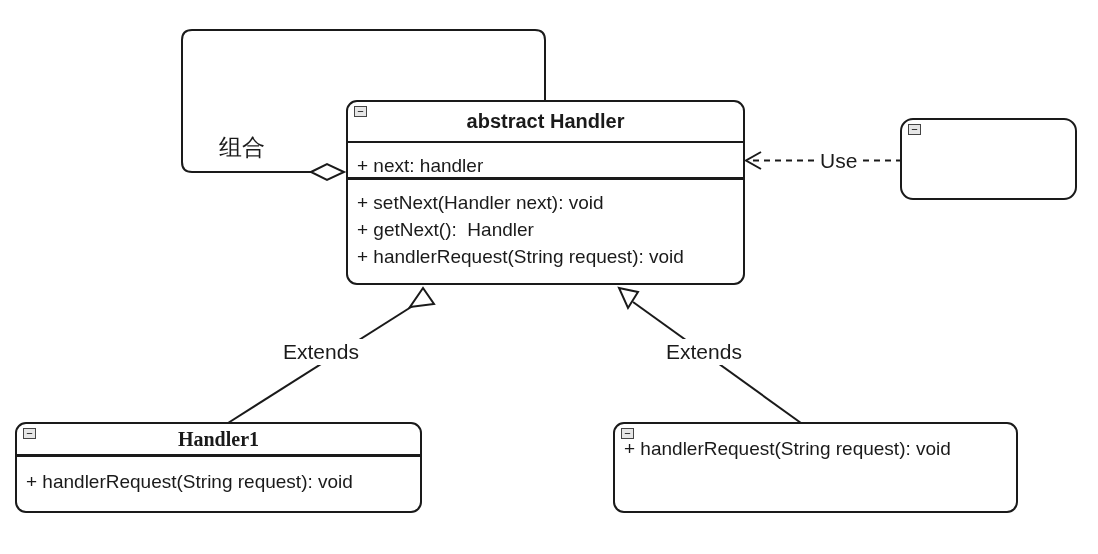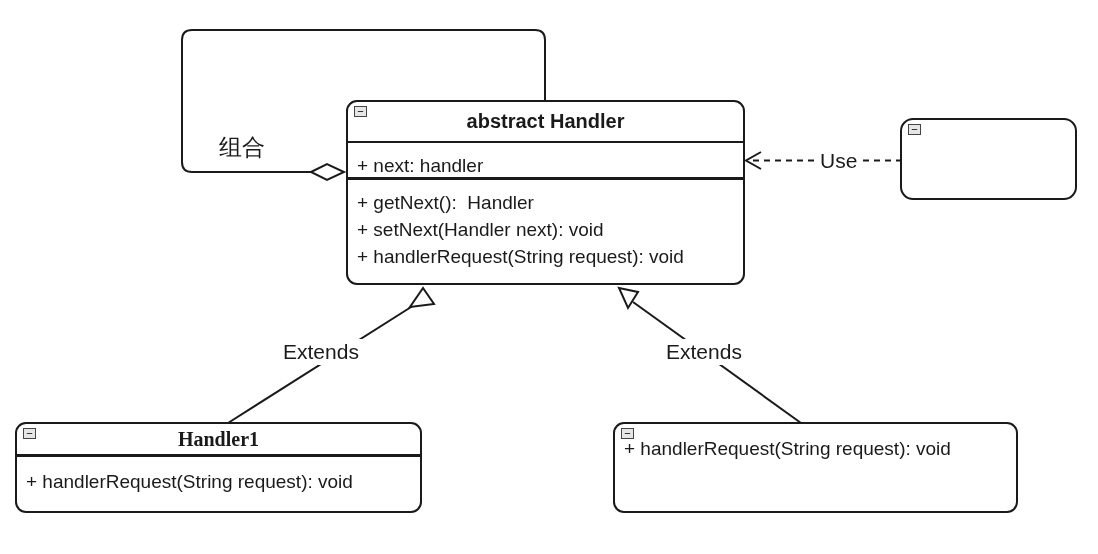--- a/index.html
+++ b/index.html
@@ -116,22 +116,22 @@
     <polygon points="619,288 638,292 628,308" fill="#ffffff" stroke="#1a1a1a" stroke-width="2"></polygon>
   </svg>
 
   <div class="uml-class" id="cls-abstract">
     <div class="collapse-icon">−</div>
     <div class="cls-title">abstract Handler</div>
     <div class="cls-attrs">
       <div class="member">+ next: handler</div>
     </div>
     <div class="cls-methods">
+      <div class="member">+ setNext(Handler next): void</div>
       <div class="member">+ getNext():  Handler</div>
-      <div class="member">+ setNext(Handler next): void</div>
       <div class="member">+ handlerRequest(String request): void</div>
     </div>
   </div>
 
   <div class="uml-class" id="cls-client">
     <div class="collapse-icon">−</div>
     <div class="cls-body-empty"></div>
   </div>
 
   <div class="uml-class" id="cls-handler1">

